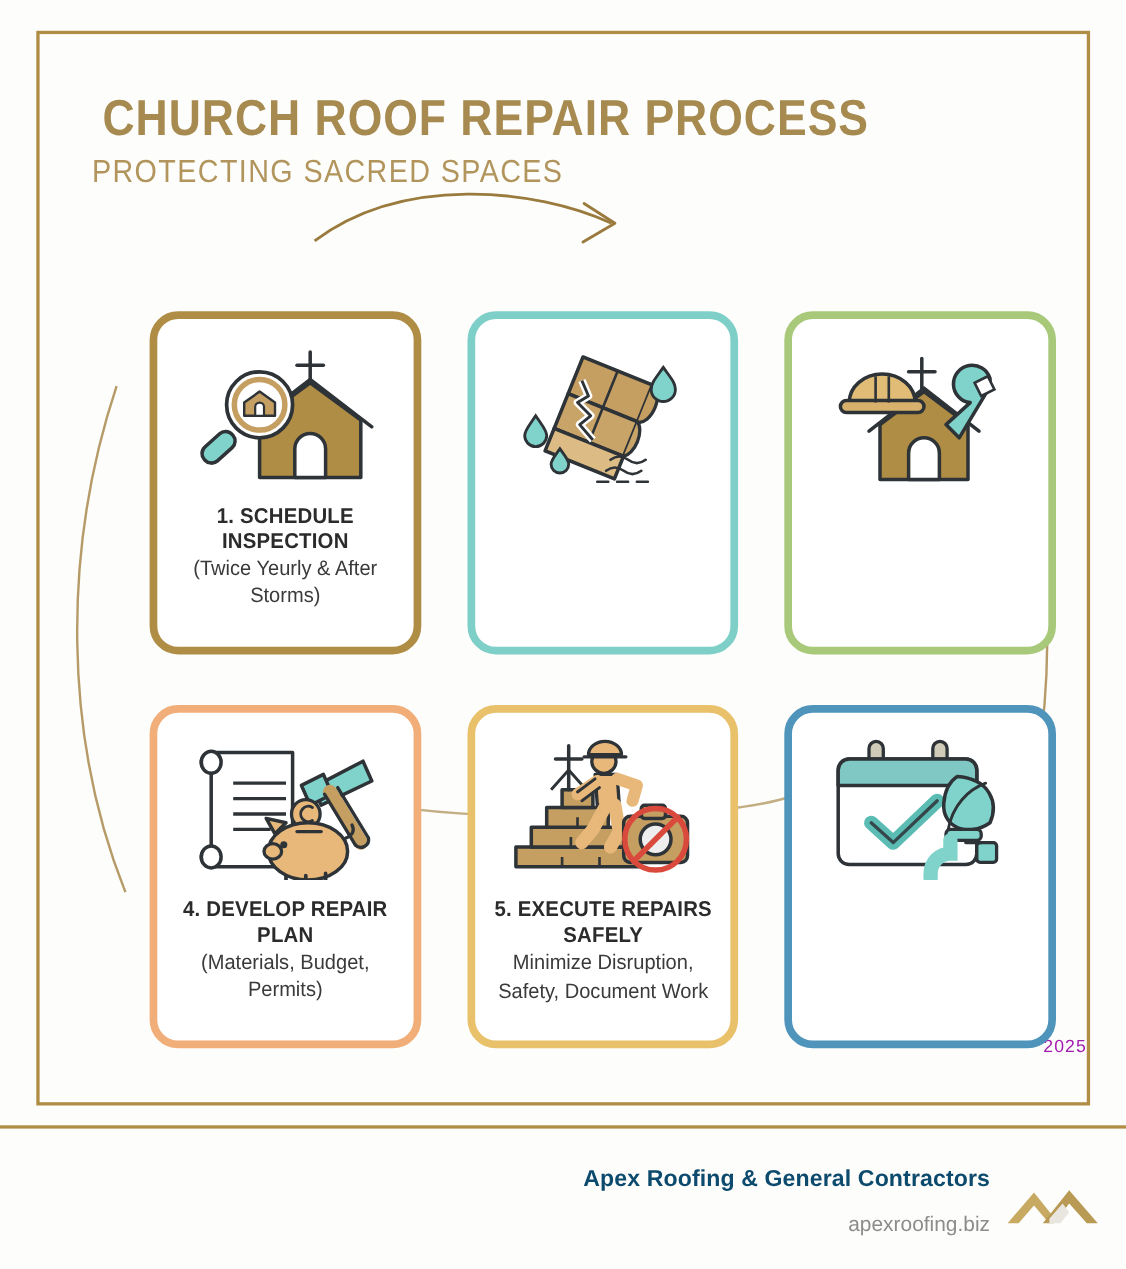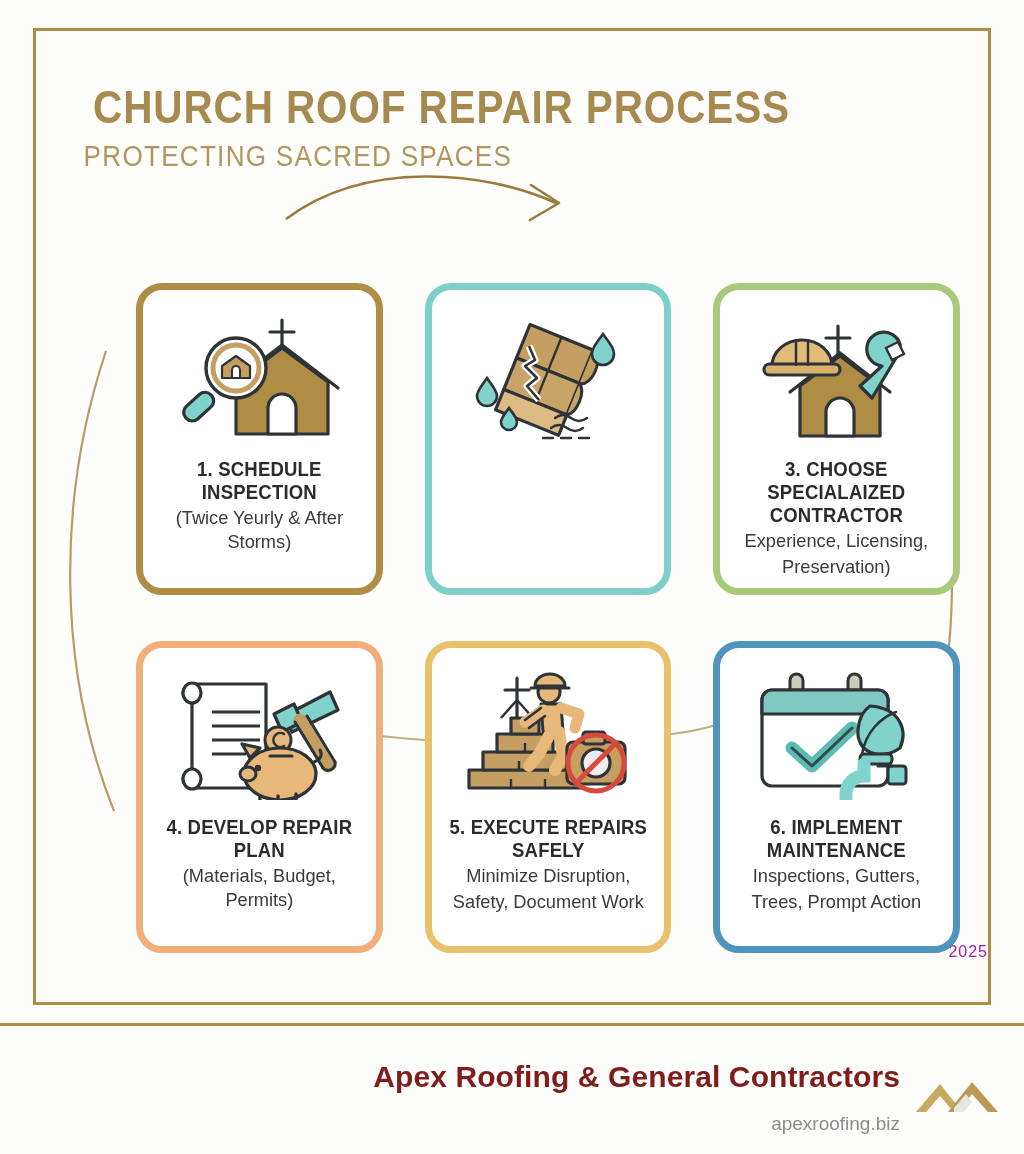--- a/index.html
+++ b/index.html
@@ -139,23 +139,23 @@
     width: 1024px;
     height: 90px;
   }
   .footer-text {
     position: absolute;
     right: 124px; top: 10px;
     text-align: right;
   }
   .brand {
     font-family: "Liberation Sans", sans-serif;
-    font-size: 30px;
+    font-size: 21px;
     font-weight: 700;
-    color: #7f1d1d;
+    color: #0c4a6e;
     letter-spacing: 0.1px;
   }
   .site {
     font-family: "Liberation Sans", sans-serif;
     font-size: 19px;
     font-weight: 400;
     color: #8c8c8c;
     margin-top: 19px;
   }
   .logo {
@@ -262,26 +262,20 @@
               <path d="M38 80 L88 41 L138 80" fill="none" stroke="#2e3338" stroke-width="3.2" stroke-linecap="round"></path>
               <path d="M74 124 L74 100 a14 14 0 0 1 28 0 L102 124 Z" fill="#ffffff" stroke="#2e3338" stroke-width="3.2" stroke-linejoin="round"></path>
 
               <path d="M20 54 a30 26 0 0 1 60 0 Z" fill="#e0bc77" stroke="#2e3338" stroke-width="3.2" stroke-linejoin="round"></path>
               <rect x="12" y="52" width="76" height="11" rx="5.5" fill="#d8b26c" stroke="#2e3338" stroke-width="3.2"></rect>
               <path d="M44 30 L44 54 M56 30 L56 54" stroke="#2e3338" stroke-width="2.4"></path>
 
               <path d="M148 32 a17 17 0 1 0 -18 22 L108 74 l12 12 l24 -40 a17 17 0 0 0 4 -14 z" fill="#7fd3cb" stroke="#2e3338" stroke-width="3.2" stroke-linejoin="round"></path>
               <path d="M146 30 l-12 6 l6 12 l12 -6 z" fill="#ffffff" stroke="#2e3338" stroke-width="2.4"></path>
             </svg>
-          </div>
-          <div class="card-text">
-            <div class="card-title">3. CHOOSE SPECIALAIZED</div>
-            <div class="card-title">CONTRACTOR</div>
-            <div class="card-sub">Experience, Licensing,</div>
-            <div class="card-sub">Preservation)</div>
           </div>
         </div>
 
       </div>
 
       <div class="row bottom">
 
         <div class="card" style="border-color:#f2ae79">
           <div class="card-icon">
             <svg width="170" height="130" viewBox="0 0 170 130">
@@ -377,25 +371,20 @@
 
               <path d="M118 36 c30 2 38 24 30 42 c-20 14 -44 4 -42 -18 c1 -12 6 -20 12 -24 z" fill="#7fd3cb" stroke="#2e3338" stroke-width="3.2" stroke-linejoin="round"></path>
               <path d="M110 84 c4 -22 18 -36 34 -42" fill="none" stroke="#2e3338" stroke-width="2.6" stroke-linecap="round"></path>
 
               <rect x="108" y="84" width="32" height="10" rx="4" fill="#7fd3cb" stroke="#2e3338" stroke-width="3"></rect>
               <path d="M112 94 L112 106 a18 18 0 0 0 -18 18 L94 128" fill="none" stroke="#7fd3cb" stroke-width="13" stroke-linecap="round"></path>
               <path d="M112 94 L112 106 a18 18 0 0 0 -18 18 L94 128" fill="none" stroke="#2e3338" stroke-width="3" stroke-linecap="round" opacity="0"></path>
               <rect x="136" y="96" width="18" height="18" rx="3" fill="#7fd3cb" stroke="#2e3338" stroke-width="3"></rect>
               <path d="M126 96 L140 96" stroke="#2e3338" stroke-width="3" stroke-linecap="round"></path>
             </svg>
-          </div>
-          <div class="card-text">
-            <div class="card-title">6. IMPLEMENT MAINTENANCE</div>
-            <div class="card-sub">Inspections, Gutters,</div>
-            <div class="card-sub">Trees, Prompt Action</div>
           </div>
         </div>
 
       </div>
     </div>
 
     <div class="year">2025</div>
 
   </div>
 

